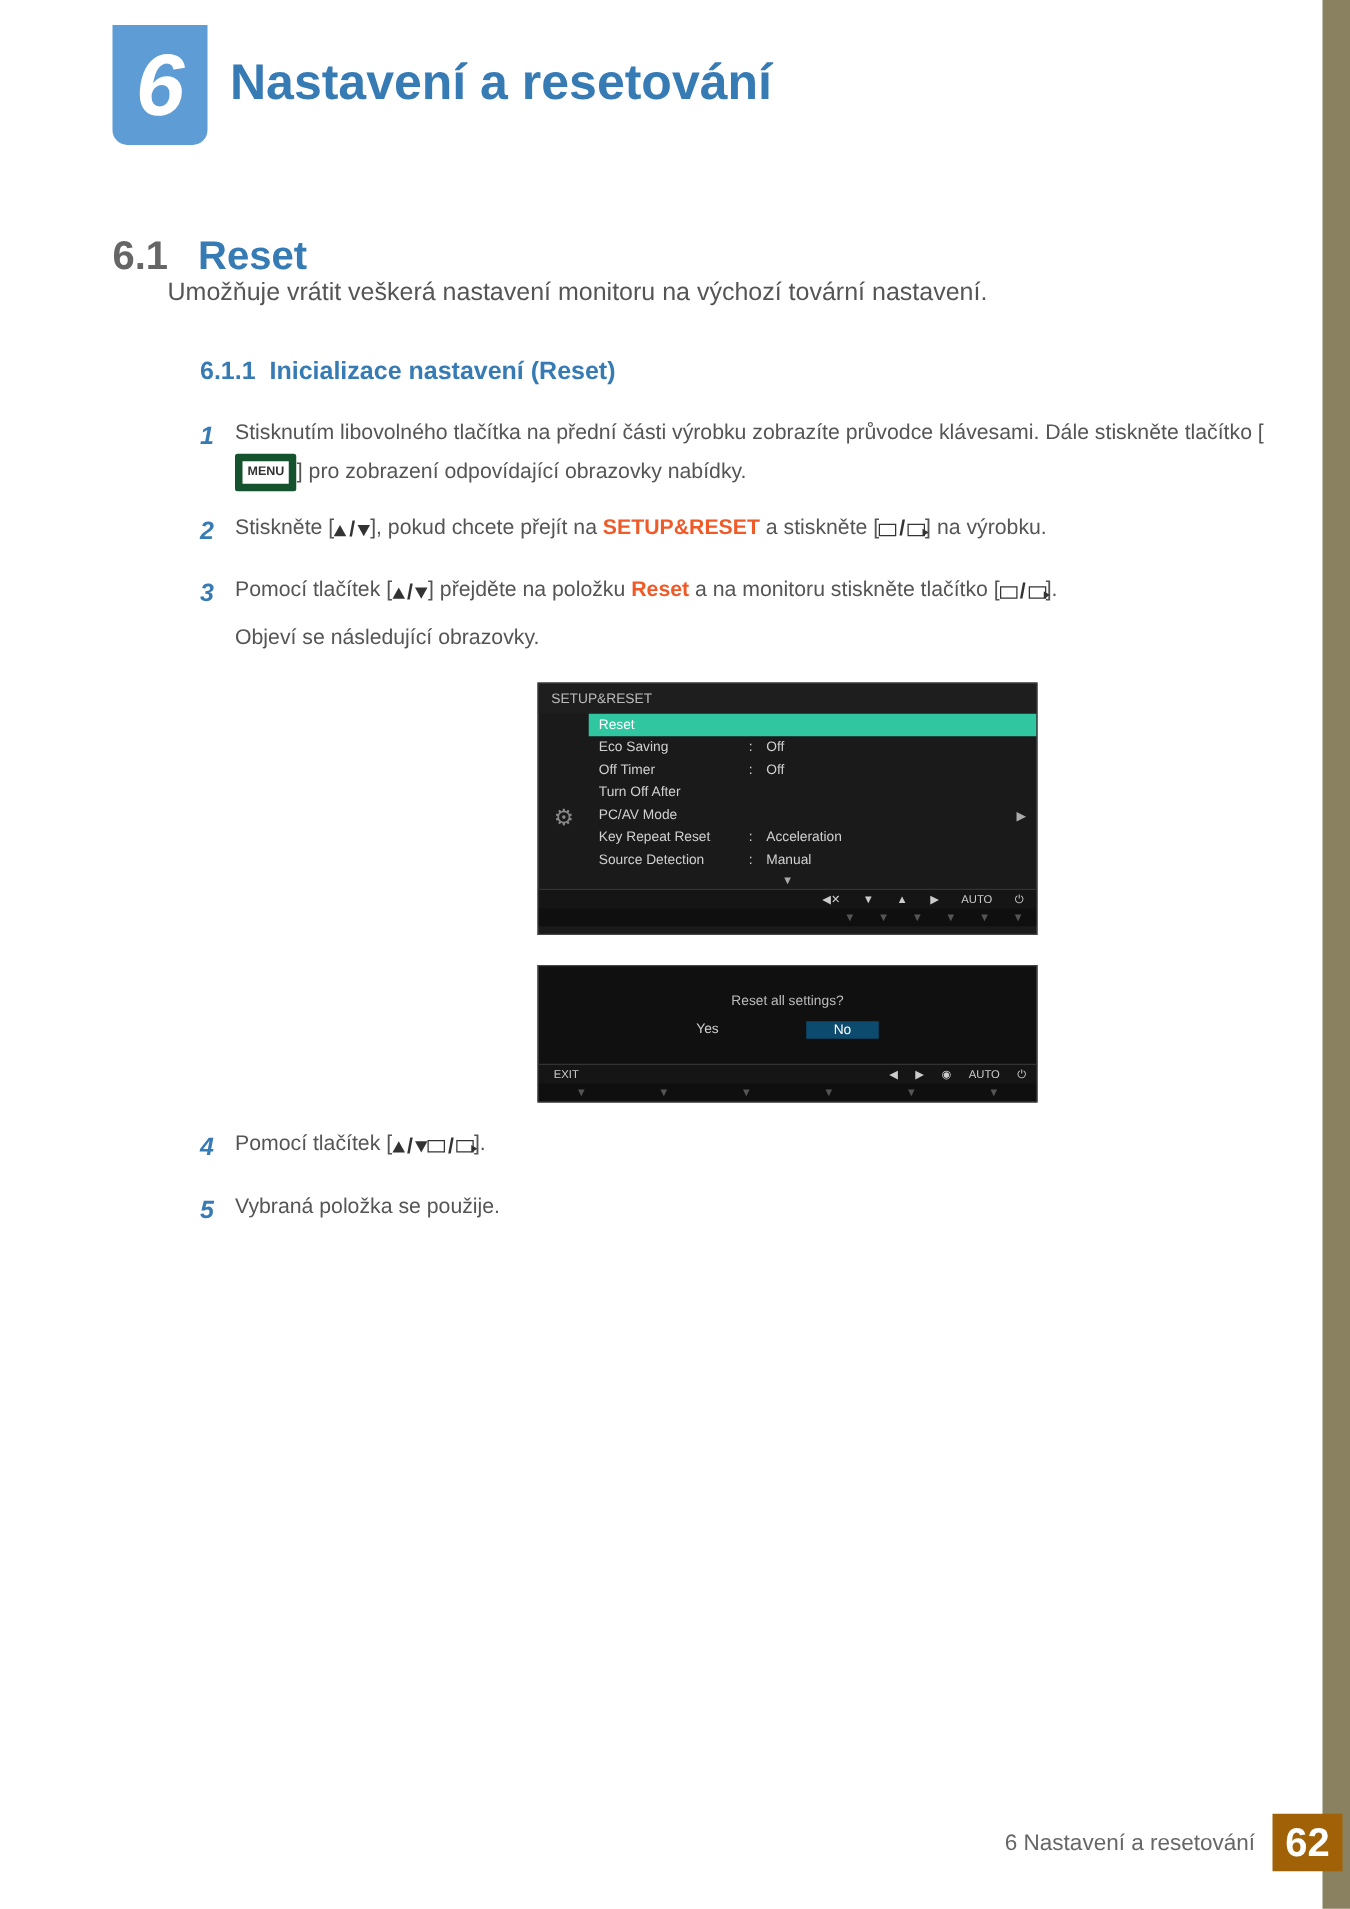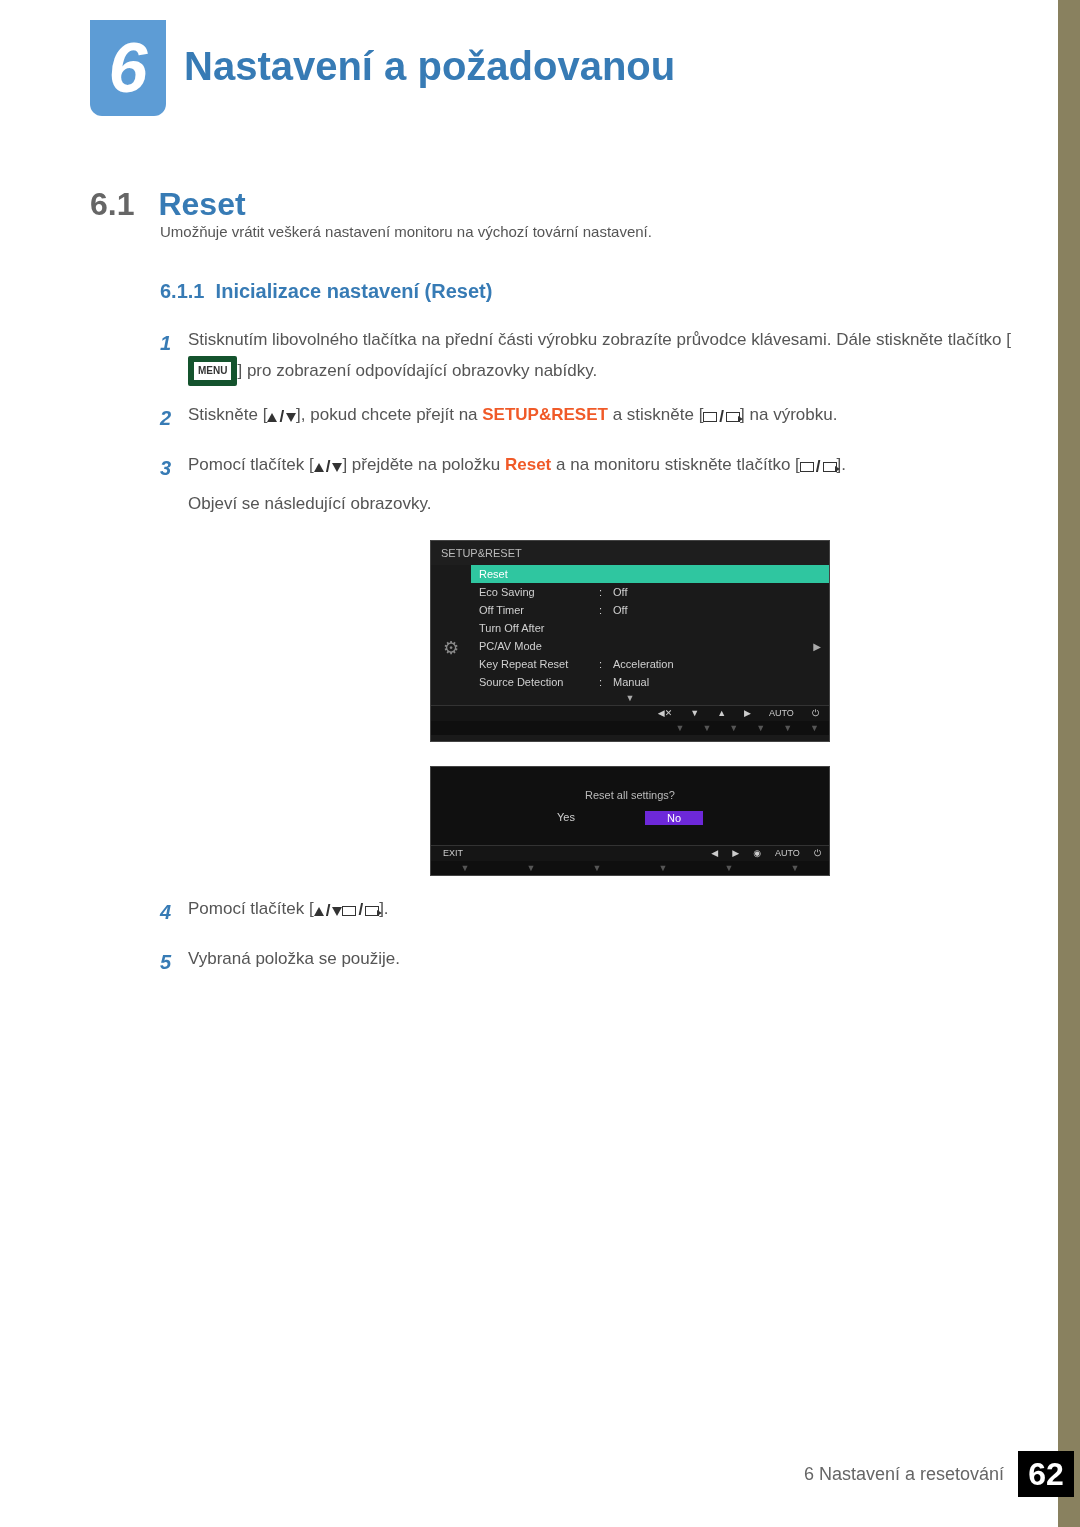--- a/index.html
+++ b/index.html
@@ -50,23 +50,23 @@
     font-weight: bold;
     width: 64px;
   }
   .section-title {
     display: inline-block;
     color: #377BB5;
     font-size: 32px;
     font-weight: bold;
   }
   .section-desc {
-    margin-left: 70px;
+    margin-left: 44px;
     color: #555;
-    font-size: 15px;
+    font-size: 20px;
     margin-bottom: 40px;
   }
   .subsection-title {
     margin-left: 70px;
     color: #377BB5;
     font-size: 20px;
     font-weight: bold;
     margin-bottom: 22px;
     margin-top: 18px;
   }
@@ -217,21 +217,21 @@
     font-size: 11px;
   }
   .osd2-opts {
     display: flex;
     justify-content: center;
     gap: 70px;
     padding-bottom: 20px;
     font-size: 11px;
   }
   .osd2-no {
-    background: #6d28d9;
+    background: #0c4a6e;
     color: #fff;
     padding: 1px 22px;
   }
   .osd2-nav {
     display: flex;
     justify-content: space-around;
     background: #151515;
     padding: 2px 8px;
     border-top: 1px solid #333;
     font-size: 9px;
@@ -255,36 +255,36 @@
     right: 6px;
     display: flex;
     align-items: center;
   }
   .footer-label {
     color: #666;
     font-size: 18px;
     margin-right: 14px;
   }
   .footer-page {
-    background: #000000;
+    background: #a16207;
     color: #fff;
     font-size: 32px;
     font-weight: bold;
     width: 56px; height: 46px;
     display: flex; align-items: center; justify-content: center;
   }
   .ntri { font-size: 9px; }
 </style>
 </head>
 <body>
 
 <div class="right-stripe"></div>
 
 <div class="chapter-badge">6</div>
-<div class="chapter-title">Nastavení a požadovanou</div>
+<div class="chapter-title">Nastavení a resetování</div>
 
 <div class="section-block">
   <div class="section-header">
     <span class="section-num">6.1</span>
     <span class="section-title">Reset</span>
   </div>
   <div class="section-desc">Umožňuje vrátit veškerá nastavení monitoru na výchozí tovární nastavení.</div>
 
   <div class="subsection-title">
     <span>6.1.1</span>&nbsp;&nbsp;<span>Inicializace nastavení (Reset)</span>

